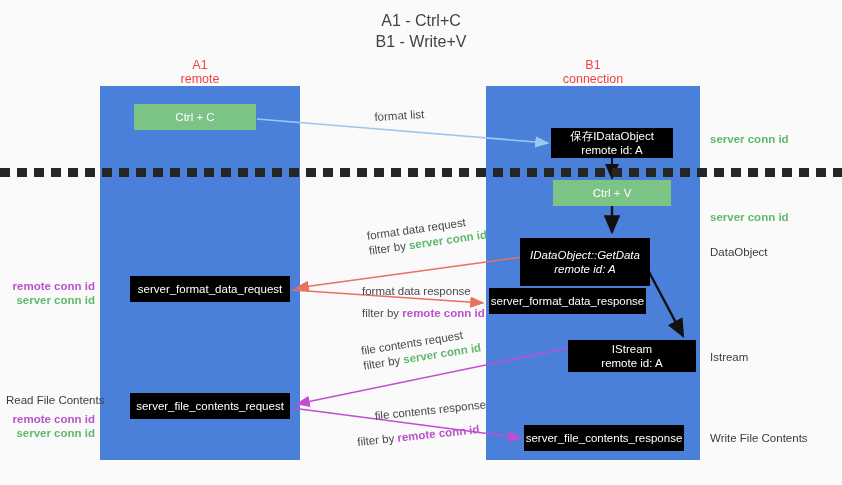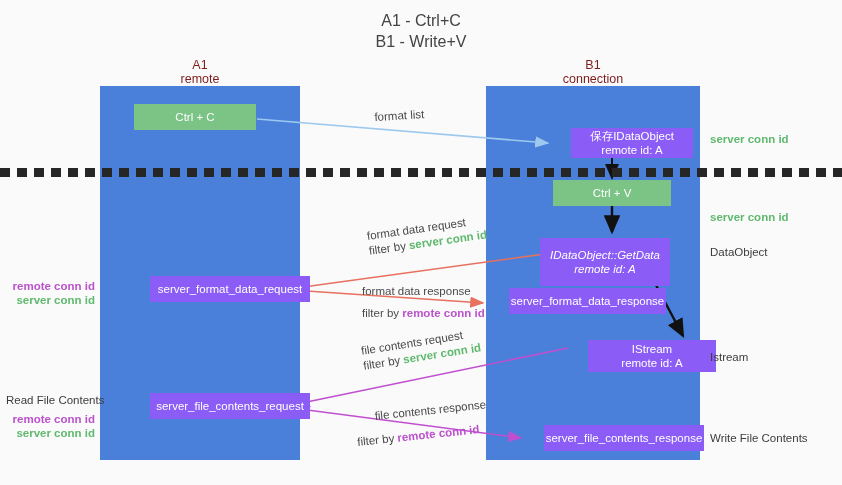--- a/index.html
+++ b/index.html
@@ -32,21 +32,21 @@
     line-height: 21px;
     color: #444;
     white-space: pre-line;
   }
 
   
   .col-head {
     text-align: center;
     font-size: 12.5px;
     line-height: 14px;
-    color: #7f1d1d;
+    color: #ef4444;
     width: 200px;
   }
   .col-head .sub { display: block; }
 
   
   .lane {
     background: #4a80da;
   }
   #lane-a { left: 100px; top: 86px; width: 200px; height: 374px; }
   #lane-b { left: 486px; top: 86px; width: 214px; height: 374px; }
@@ -69,21 +69,21 @@
     flex-direction: column;
     align-items: center;
     justify-content: center;
     text-align: center;
     color: #ffffff;
     font-size: 11.5px;
     line-height: 14px;
     padding: 2px 2px;
   }
   .node.green { background: #7bc486; }
-  .node.orange { background: #8b5cf6; margin-left: 20px; }
+  .node.orange { background: #000000; }
   .node .l2 { display: block; }
 
   
   .edge-label {
     font-size: 11.5px;
     line-height: 15px;
     color: #4a4a4a;
     white-space: nowrap;
   }
   .edge-label .green-id { color: #5fb96e; font-weight: bold; }

